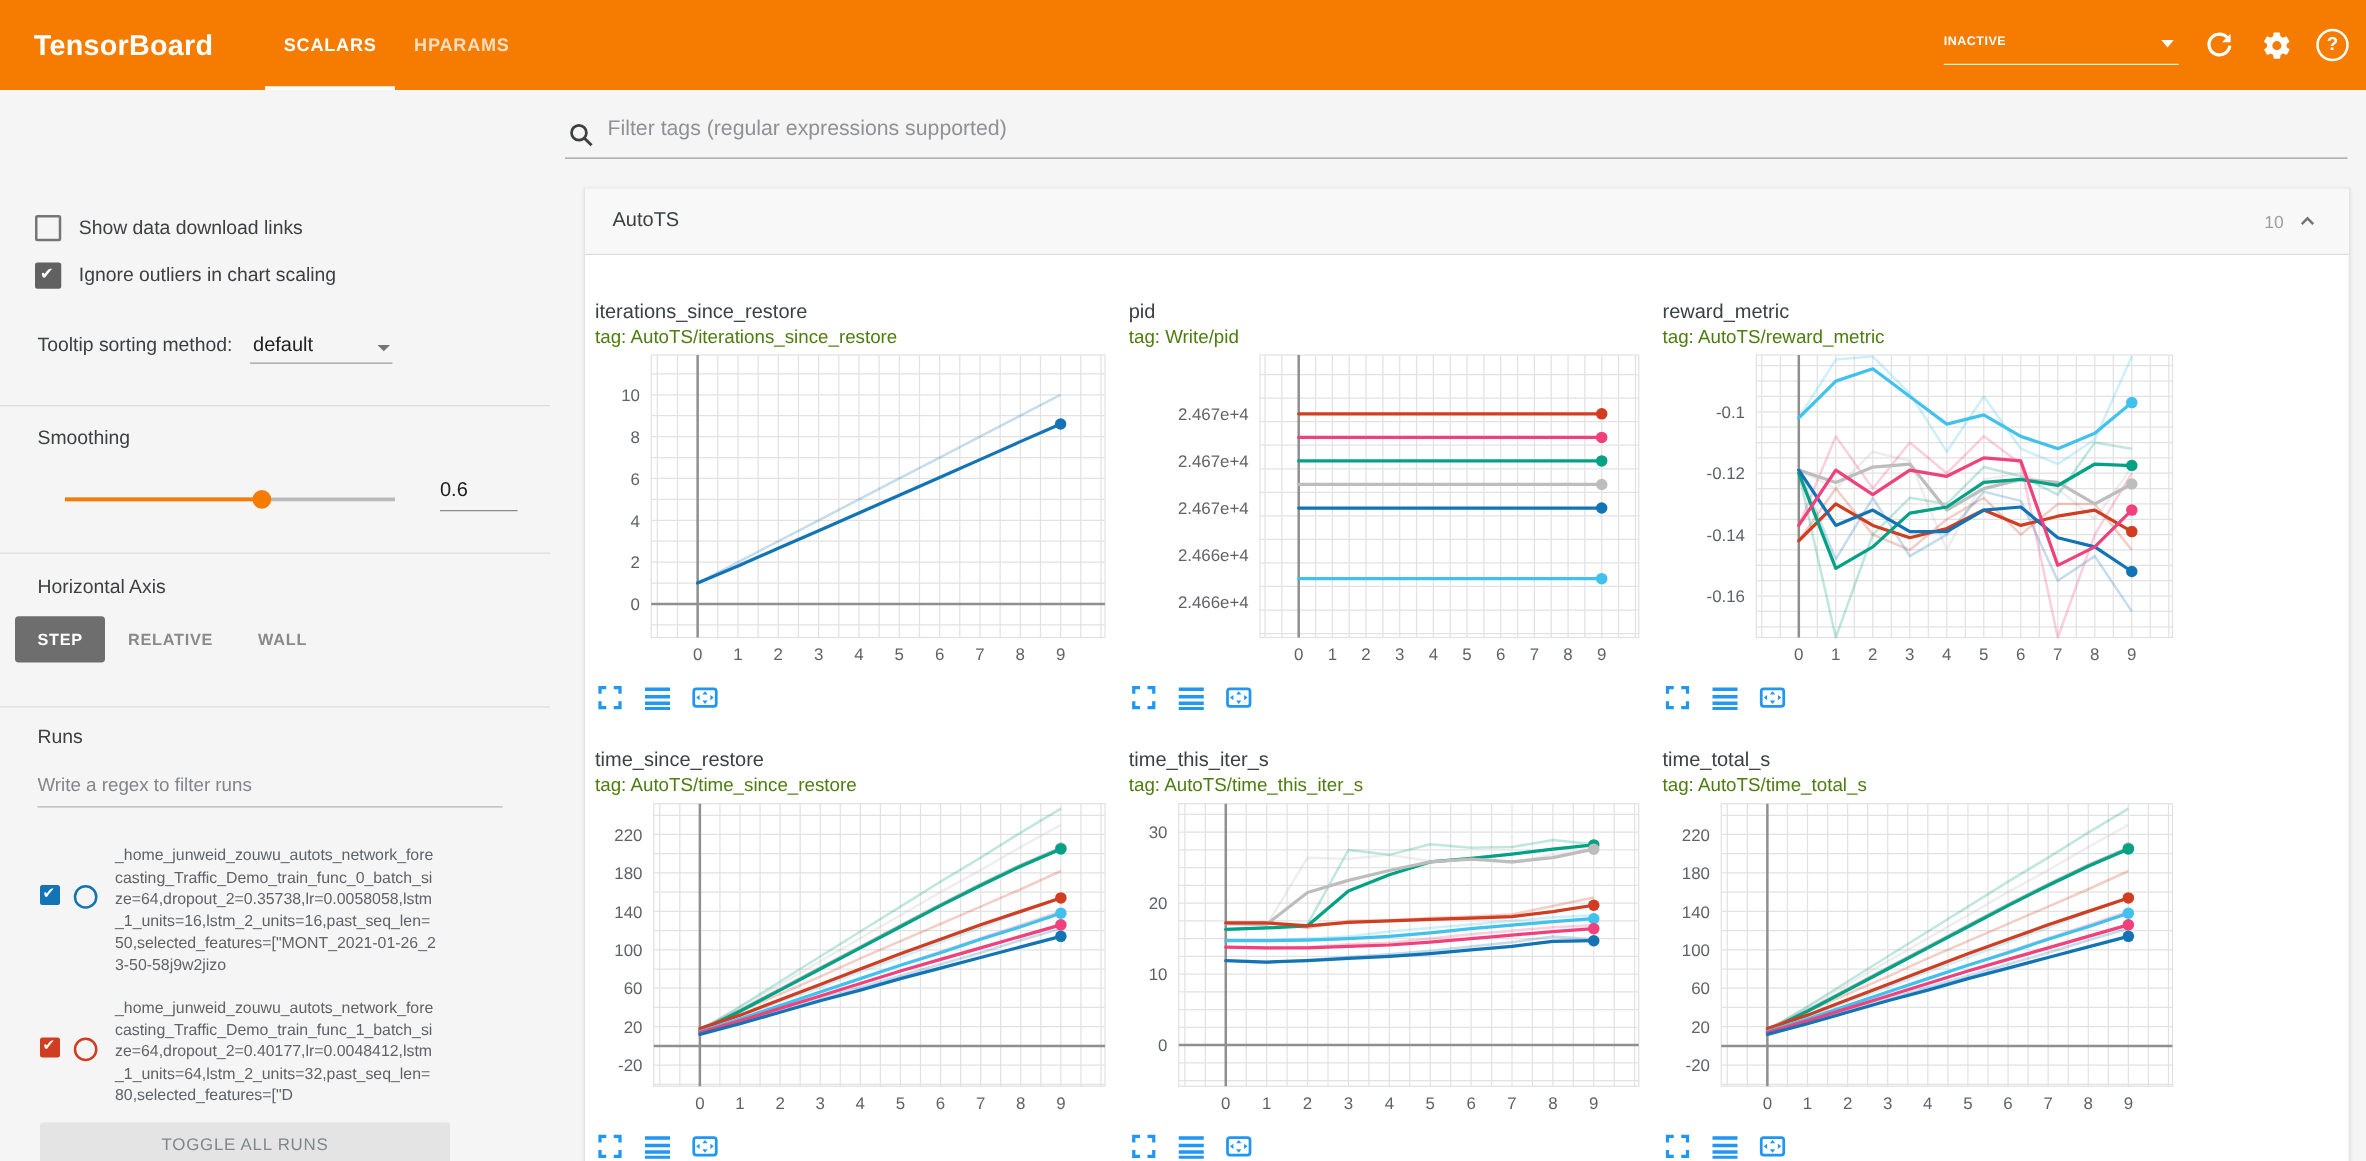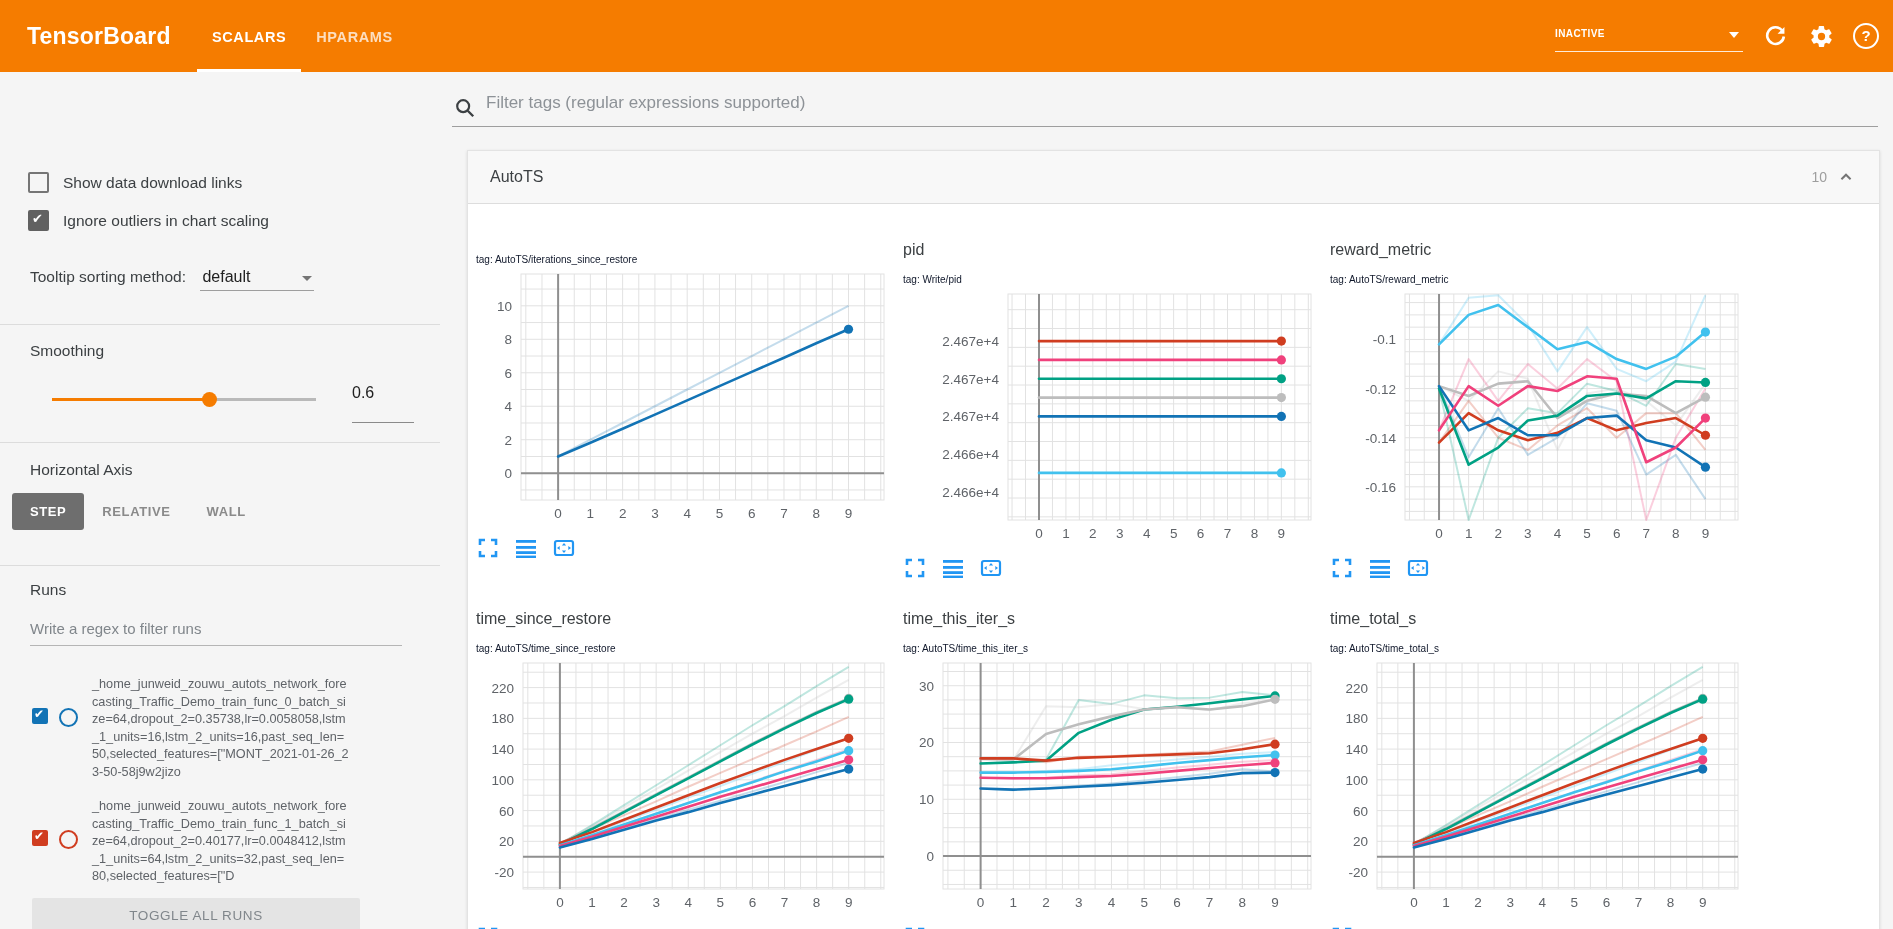--- a/index.html
+++ b/index.html
@@ -3,21 +3,21 @@
 <meta charset="utf-8">
 <style>
   html,body{margin:0;padding:0}
   body{width:1893px;height:929px;overflow:hidden;position:relative;
        background:#f5f5f5;font-family:"Liberation Sans",sans-serif;color:#3c4043;}
 
   
   .topbar{position:absolute;left:0;top:0;width:100%;height:72px;background:#f57c00;z-index:5;}
   .app-title{position:absolute;left:27px;top:0;height:72px;line-height:72px;color:#fff;
              font-size:23px;font-weight:bold;letter-spacing:.2px;}
-  .tabs{position:absolute;left:197px;top:0;height:72px;display:flex;align-items:flex-end;}
+  .tabs{position:absolute;left:212px;top:0;height:72px;display:flex;align-items:flex-end;}
   .tab{height:72px;line-height:74px;padding:0 15px;color:rgba(255,255,255,.75);
        font-size:14.5px;font-weight:bold;letter-spacing:.6px;cursor:pointer;position:relative;}
   .tab.active{color:#fff;}
   .tab.active::after{content:"";position:absolute;left:0;right:0;bottom:0;height:3px;background:#fff;}
   .status-select{position:absolute;right:150px;top:21px;width:188px;height:30px;cursor:pointer;
                  border-bottom:1.5px solid rgba(255,255,255,.85);}
   .status-select .val{color:#fff;font-size:10px;font-weight:bold;letter-spacing:.4px;line-height:26px;}
   .caret-w{position:absolute;right:4px;top:11px;width:0;height:0;
            border-left:5.5px solid transparent;border-right:5.5px solid transparent;border-top:6px solid #fff;}
   .hdr-ic{position:absolute;top:22px;width:28px;height:28px;cursor:pointer;display:flex;
@@ -39,21 +39,21 @@
   .sec-label{font-size:15.5px;color:#3c4043;}
   .select-ctl{display:inline-block;border-bottom:1px solid #9e9e9e;cursor:pointer;position:relative;
               font-size:16px;color:#212121;padding:0 26px 4px 2px;min-width:86px;}
   .caret-g{position:absolute;right:2px;top:8px;width:0;height:0;border-left:5px solid transparent;
            border-right:5px solid transparent;border-top:5px solid #757575;}
   .slider{position:relative;width:264px;height:18px;cursor:pointer;}
   .slider .track{position:absolute;left:0;right:0;top:8px;height:3px;background:#b9b9b9;}
   .slider .fill{position:absolute;left:0;top:8px;height:3px;background:#f57c00;}
   .slider .thumb{position:absolute;top:2px;width:15px;height:15px;border-radius:50%;background:#f57c00;}
   .smooth-val{position:absolute;left:300px;top:-6px;width:62px;border-bottom:1px solid #8a8a8a;
-              font-size:16px;color:#212121;padding-bottom:20px;}
+              font-size:16px;color:#212121;padding-bottom:6px;}
   .axis-btns{display:flex;align-items:center;}
   .axis-btn{font-size:13px;font-weight:bold;letter-spacing:.6px;color:#8a8a8a;padding:11px 18px;
             border-radius:3px;cursor:pointer;}
   .axis-btn.selected{background:#6e6e6e;color:#fff;}
   .text-input{border:none;outline:none;background:transparent;border-bottom:1px solid #b5b5b5;
               font-family:"Liberation Sans",sans-serif;font-size:15px;color:#3c4043;
               padding:4px 0 8px 0;width:372px;}
   .text-input::placeholder{color:#80868b;}
   .run-row{display:flex;align-items:flex-start;cursor:pointer;}
   .run-cb{width:16px;height:16px;border-radius:2px;position:relative;flex:0 0 auto;margin-top:32px;}
@@ -79,21 +79,21 @@
         border:1px solid #e3e3e3;box-shadow:0 1px 3px rgba(0,0,0,.12);}
   .card-header{height:52px;background:#f8f8f8;border-bottom:1px solid #ddd;display:flex;
                align-items:center;justify-content:space-between;padding:0 22px;cursor:pointer;}
   .card-title{font-size:16px;color:#3c4043;}
   .card-right{display:flex;align-items:center;gap:8px;}
   .card-count{font-size:14px;color:#9e9e9e;}
   .charts-grid{display:grid;grid-template-columns:repeat(3,427px);row-gap:29px;
                padding:36px 0 30px 8px;}
   .chart-block{width:412px;}
   .chart-title{font-size:16px;color:#3c4043;line-height:20px;}
-  .chart-tag{font-size:10px;color:#0f172a;line-height:16px;margin-top:12px;}
+  .chart-tag{font-size:15px;color:#4d7c0f;line-height:16px;margin-top:2px;}
   .chart-svg{margin-top:2px;display:block;}
   .chart-tools{display:flex;gap:14px;margin-top:8px;align-items:center;}
   .tool-ic{width:24px;height:24px;cursor:pointer;}
 </style>
 </head>
 <body>
 
 <div class="topbar">
   <div class="app-title">TensorBoard</div>
   <div class="tabs">
@@ -194,20 +194,21 @@
       <span class="card-title">AutoTS</span>
       <span class="card-right">
         <span class="card-count">10</span>
         <svg width="22" height="22" viewBox="0 0 24 24">
           <polyline points="7,14.5 12,9.5 17,14.5" fill="none" stroke="#757575" stroke-width="2.2"></polyline>
         </svg>
       </span>
     </div>
     <div class="charts-grid" id="charts-grid">
   <div class="chart-block">
+    <div class="chart-title">iterations_since_restore</div>
     <div class="chart-tag">tag: AutoTS/iterations_since_restore</div>
     <svg class="chart-svg" width="412" height="258">
             <rect x="45" y="4" width="363" height="226" fill="#fff" stroke="#e2e2e2"></rect>
             <line x1="49.839999999999996" y1="4" x2="49.839999999999996" y2="230" stroke="#e2e2e2" stroke-width="1"></line>
             <line x1="65.97333333333333" y1="4" x2="65.97333333333333" y2="230" stroke="#e2e2e2" stroke-width="1"></line>
             <line x1="82.10666666666665" y1="4" x2="82.10666666666665" y2="230" stroke="#e2e2e2" stroke-width="1"></line>
             <line x1="98.24000000000001" y1="4" x2="98.24000000000001" y2="230" stroke="#e2e2e2" stroke-width="1"></line>
             <line x1="114.37333333333332" y1="4" x2="114.37333333333332" y2="230" stroke="#e2e2e2" stroke-width="1"></line>
             <line x1="130.50666666666666" y1="4" x2="130.50666666666666" y2="230" stroke="#e2e2e2" stroke-width="1"></line>
             <line x1="146.64" y1="4" x2="146.64" y2="230" stroke="#e2e2e2" stroke-width="1"></line>

